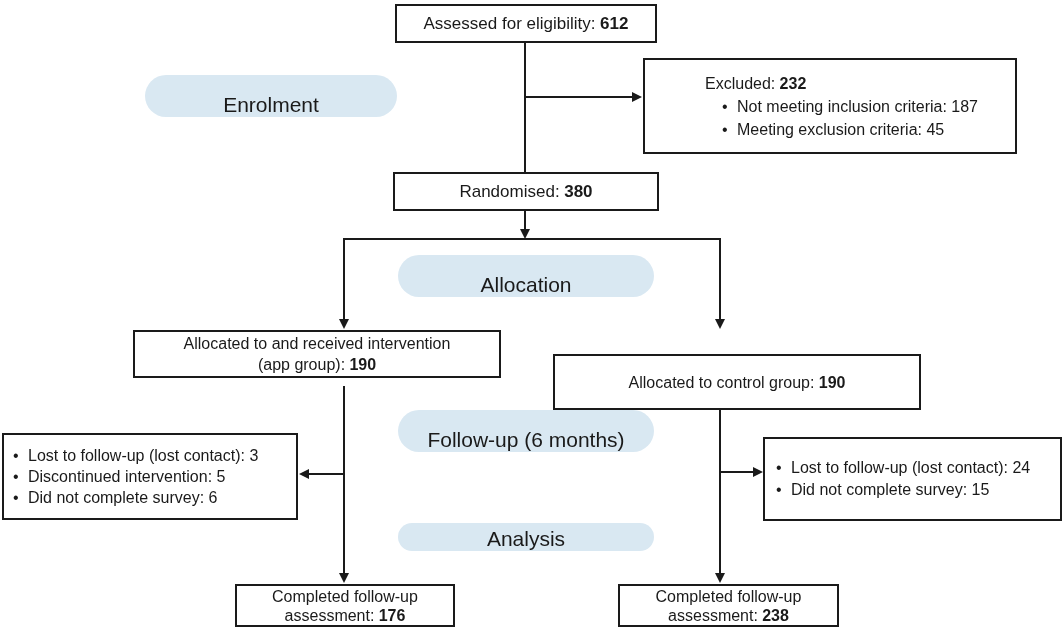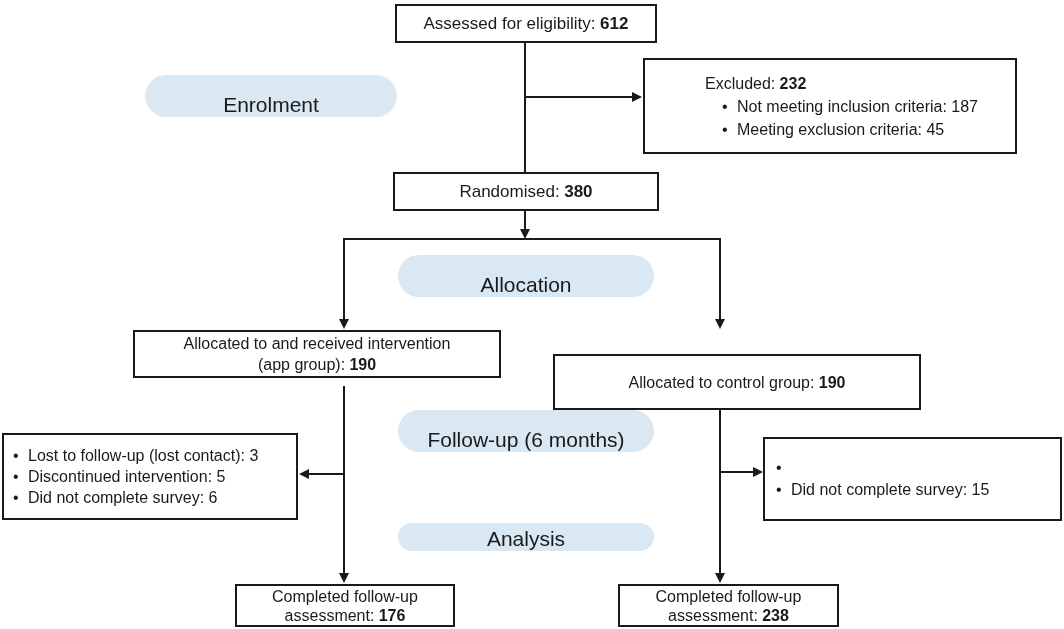--- a/index.html
+++ b/index.html
@@ -141,20 +141,21 @@
           <span class="dot">•</span>
           <span>Did not complete survey: 6</span>
         </div>
       </div>
   </div>
 
   <div class="box" style="left:763px;top:437px;width:299px;height:84px;padding-left:11px;line-height:22px;">
     <div>
         <div class="bullet-row">
           <span class="dot">•</span>
+          <span>Lost to follow-up (lost contact): 24</span>
         </div>
         <div class="bullet-row">
           <span class="dot">•</span>
           <span>Did not complete survey: 15</span>
         </div>
       </div>
   </div>
 
   <div class="box center" style="left:235px;top:584px;width:220px;height:43px;line-height:19px;">
     <div class="row">Completed follow-up</div>

